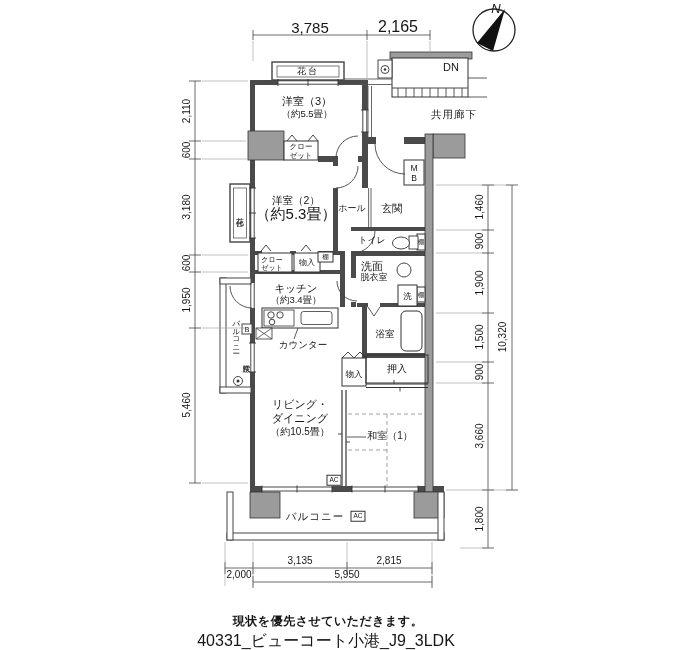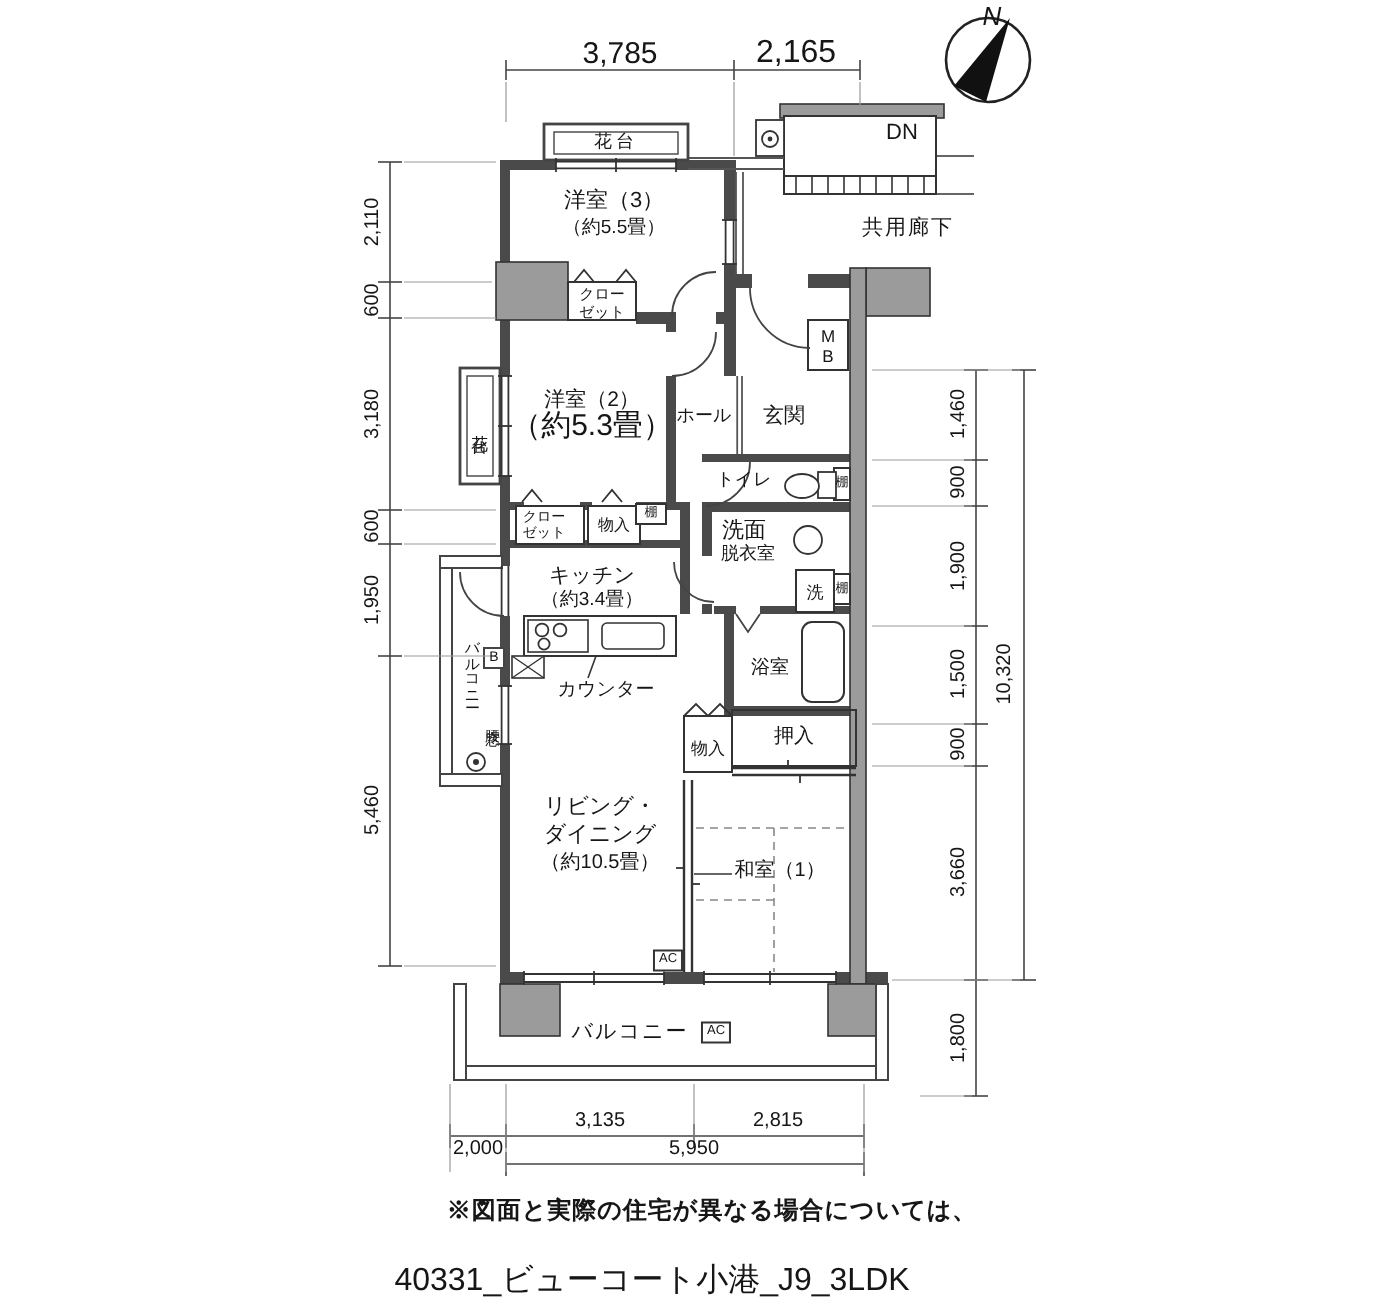--- a/index.html
+++ b/index.html
@@ -362,16 +362,16 @@
 <div class="lbl r" style="left:480px;top:372px;font-size:10px">900</div>
 <div class="lbl r" style="left:480px;top:436px;font-size:10px">3,660</div>
 <div class="lbl r" style="left:480px;top:519px;font-size:10px">1,800</div>
 <div class="lbl r" style="left:503px;top:337px;font-size:10px">10,320</div>
 
 <div class="lbl" style="left:239px;top:575px;font-size:10px">2,000</div>
 <div class="lbl" style="left:300px;top:561px;font-size:10px">3,135</div>
 <div class="lbl" style="left:389px;top:561px;font-size:10px">2,815</div>
 <div class="lbl" style="left:347px;top:574.5px;font-size:10px">5,950</div>
 
-<div class="lbl note" style="left:356px;top:605px;font-size:12px">※図面と実際の住宅が異なる場合については、</div>
+<div class="lbl note" style="left:328px;top:621px;font-size:12px">現状を優先させていただきます。</div>
 <div class="lbl" style="left:326px;top:641px;font-size:16px">40331_ビューコート小港_J9_3LDK</div>
 
 </div>
 
 </body></html>

